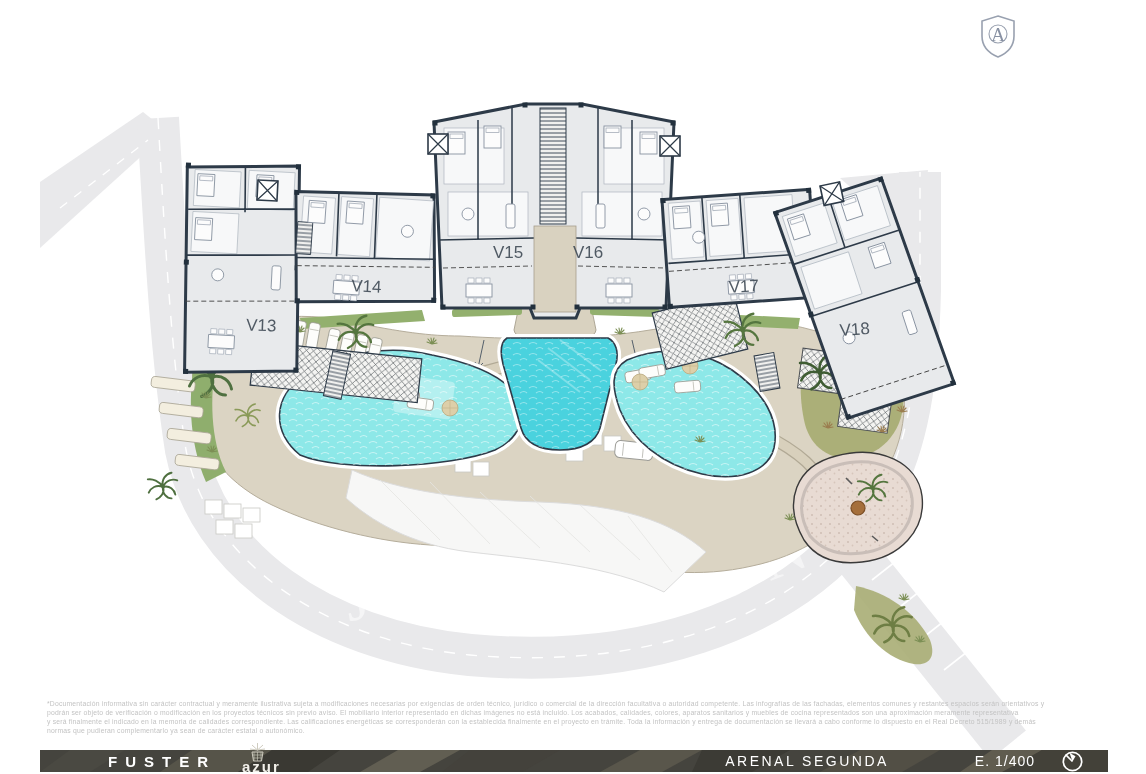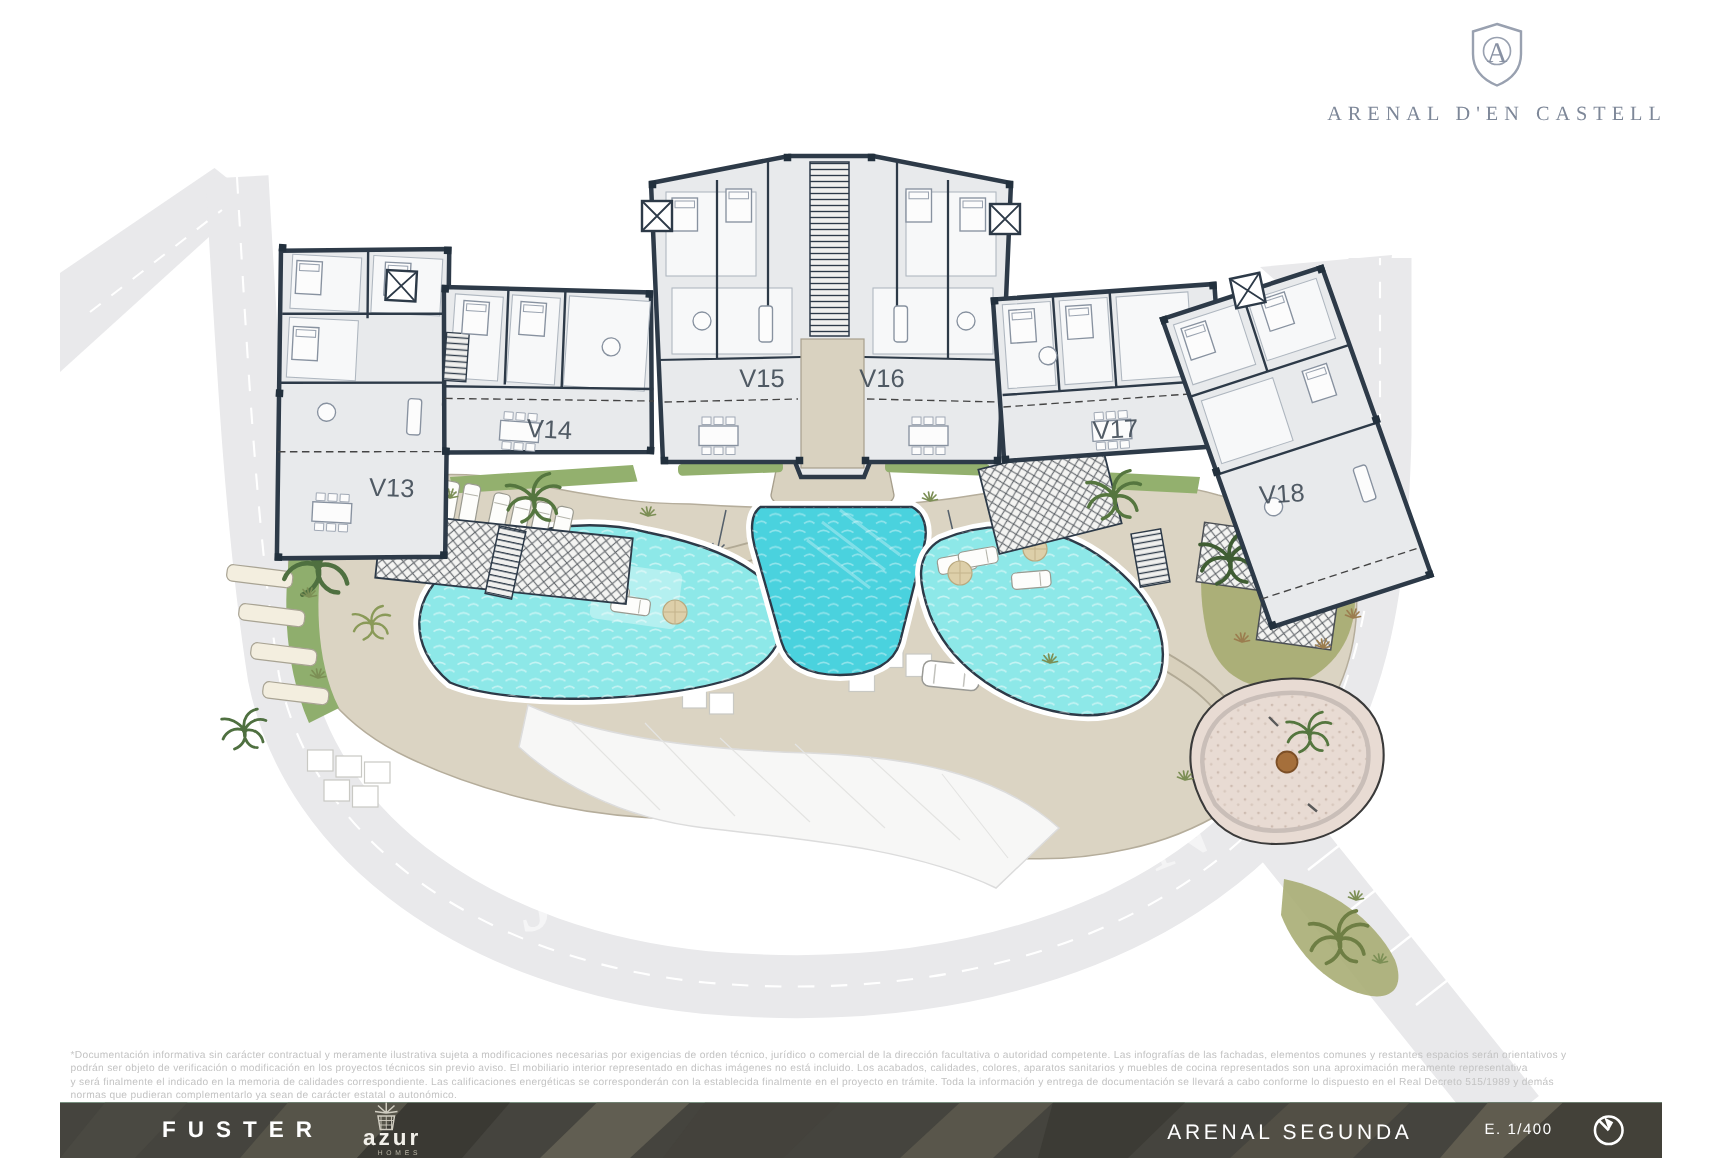--- a/index.html
+++ b/index.html
@@ -9,32 +9,32 @@
   .brand{position:absolute;top:14px;right:28px;width:240px;text-align:center;}
   .brand .shield{display:block;margin:0 auto 8px auto;}
   .brand .brand-name{font-family:"Liberation Serif", serif;font-size:13.5px;letter-spacing:4px;
         color:#7d8798;white-space:nowrap;}
   
   .plan-wrap{position:absolute;left:0;top:0;width:1146px;height:774px;}
   
   .disclaimer{position:absolute;left:47px;top:699px;width:1058px;color:#c3c3c3;
         font-size:6.8px;line-height:9px;letter-spacing:.2px;}
   
-  .footer{position:absolute;left:40px;right:38px;bottom:2px;height:37px;background:#14532d;}
+  .footer{position:absolute;left:40px;right:38px;bottom:2px;height:22px;background:#14532d;}
   .footer .camo{position:absolute;inset:0;width:100%;height:100%;}
   .footer .content{position:absolute;inset:0;display:flex;align-items:center;color:#fff;}
   .dev-name{margin-left:68px;font-size:15px;font-weight:bold;letter-spacing:8px;}
   .agency{display:flex;align-items:center;margin-left:26px;flex-direction:column;}
   .agency .emblem{margin-right:7px;}
   .agency-text{line-height:10px;}
   .agency-name{font-size:15px;font-weight:bold;letter-spacing:2px;color:#f2f0ea;}
   .agency-sub{font-size:4.5px;letter-spacing:2.5px;color:#b9b5a6;text-align:right;}
   .spacer{flex:1;}
   .plan-label{font-size:14px;letter-spacing:2.5px;color:#fff;}
-  .scale-label{font-size:10px;letter-spacing:1px;color:#fff;padding-left:48px;}
+  .scale-label{font-size:14px;letter-spacing:1px;color:#fff;margin-left:38px;padding-left:48px;}
   .compass{margin-left:26px;margin-right:24px;}
 </style>
 </head>
 <body>
 
 <div class="page">
 
   <div class="plan-wrap">
   <svg width="1146" height="774" viewBox="0 0 1146 774" xmlns="http://www.w3.org/2000/svg">
     <defs>
@@ -379,21 +379,20 @@
     </g>
   </svg>
   </div>
 
   <div class="brand">
     <svg class="shield" width="38" height="46" viewBox="0 0 38 46">
       <path d="M19,2 L35,7 V22 C35,33 27.5,39.5 19,43 C10.5,39.5 3,33 3,22 V7 Z" fill="none" stroke="#99a1b0" stroke-width="1.6"></path>
       <circle cx="19" cy="20" r="9" fill="none" stroke="#99a1b0" stroke-width="1.1"></circle>
       <text x="19" y="27" text-anchor="middle" font-family="Liberation Serif, serif" font-size="19" fill="#8891a3">A</text>
     </svg>
-    <div class="brand-name">ARENAL D'EN CASTELL</div>
   </div>
 
   <div class="disclaimer">
     <div>*Documentación informativa sin carácter contractual y meramente ilustrativa sujeta a modificaciones necesarias por exigencias de orden técnico, jurídico o comercial de la dirección facultativa o autoridad competente. Las infografías de las fachadas, elementos comunes y restantes espacios serán orientativos y</div>
     <div>podrán ser objeto de verificación o modificación en los proyectos técnicos sin previo aviso. El mobiliario interior representado en dichas imágenes no está incluido. Los acabados, calidades, colores, aparatos sanitarios y muebles de cocina representados son una aproximación meramente representativa</div>
     <div>y será finalmente el indicado en la memoria de calidades correspondiente. Las calificaciones energéticas se corresponderán con la establecida finalmente en el proyecto en trámite. Toda la información y entrega de documentación se llevará a cabo conforme lo dispuesto en el Real Decreto 515/1989 y demás</div>
     <div>normas que pudieran complementarlo ya sean de carácter estatal o autonómico.</div>
   </div>
 
   <div class="footer">

